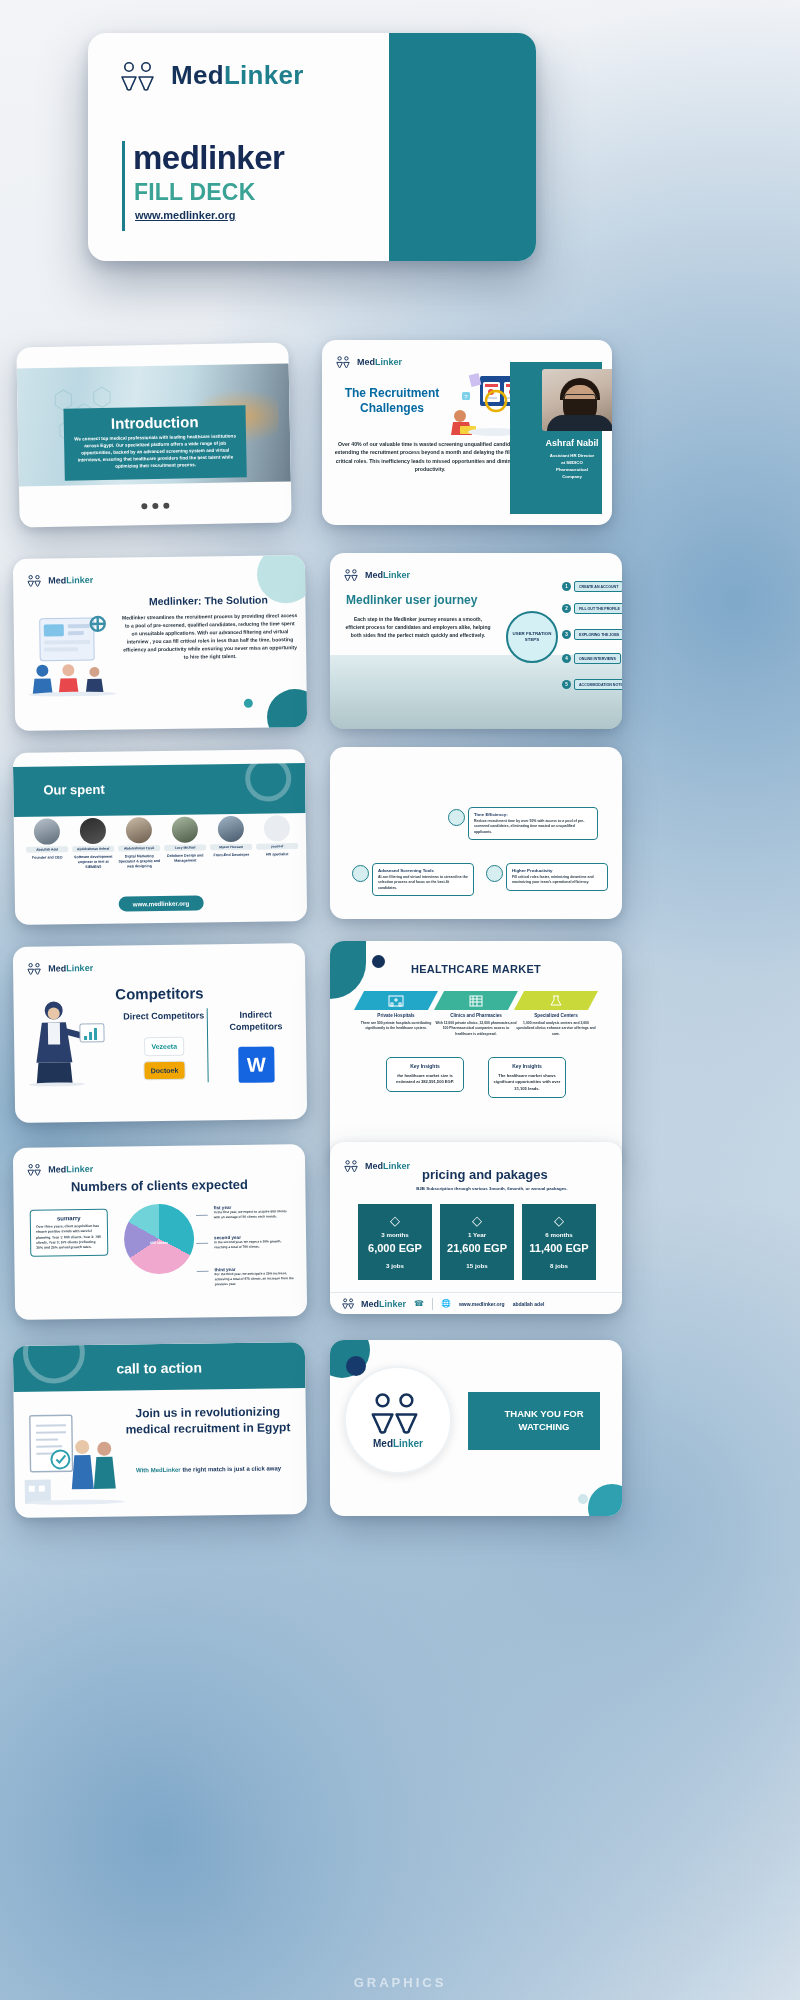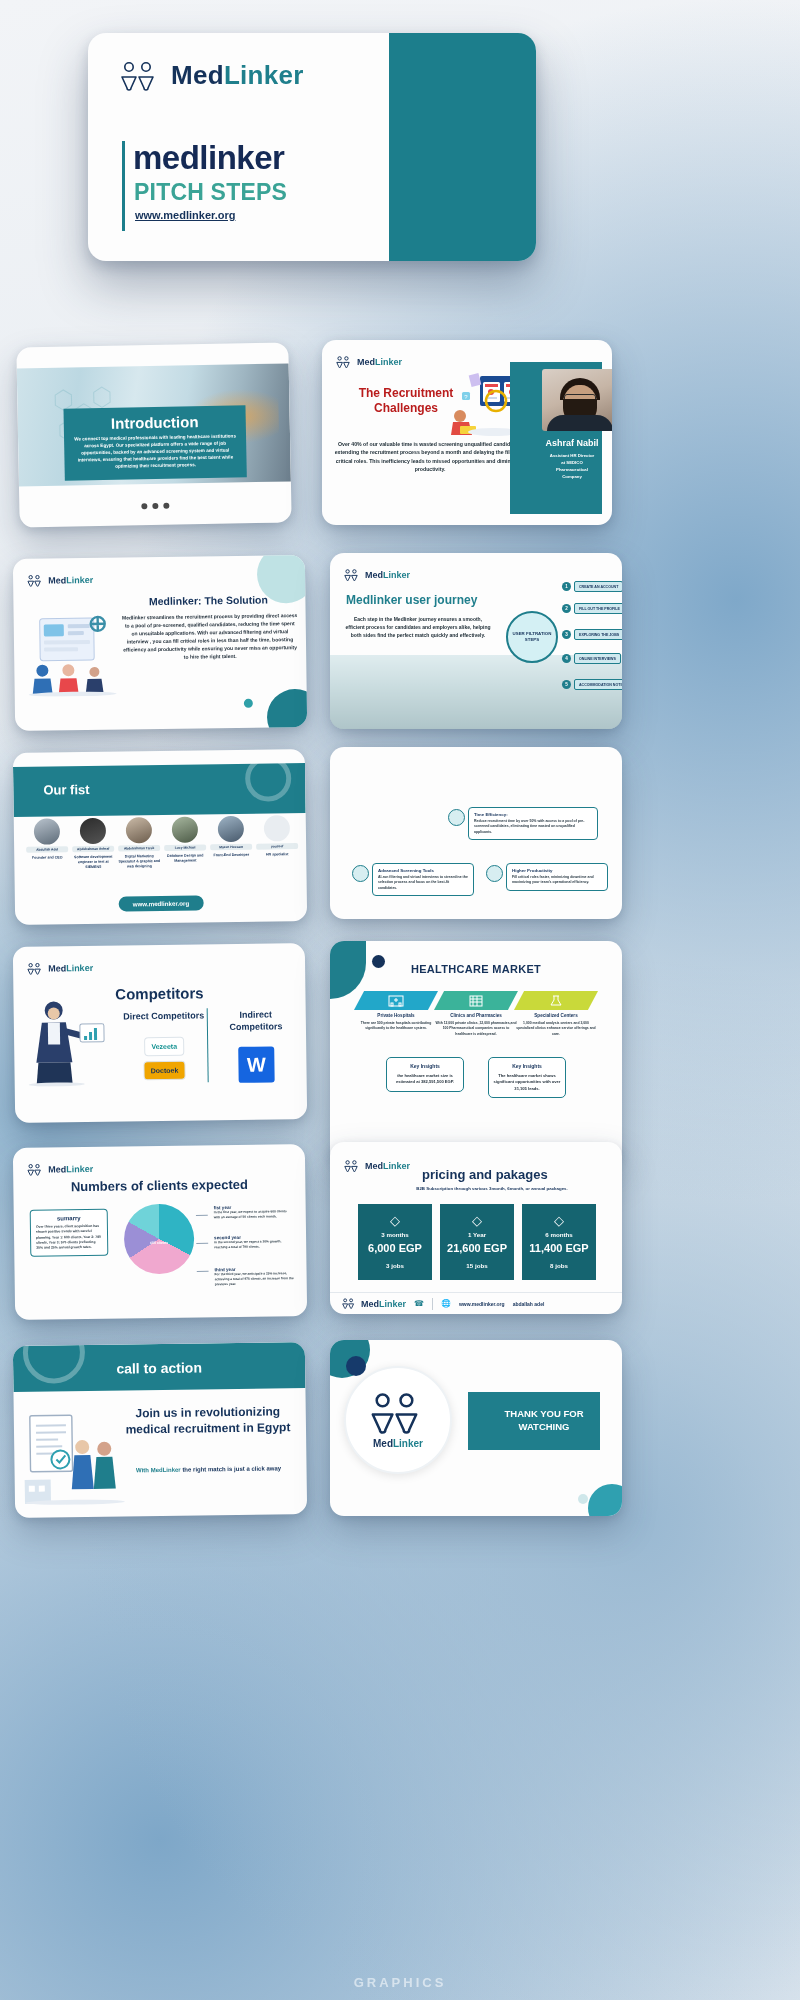--- a/index.html
+++ b/index.html
@@ -77,21 +77,21 @@
     position: absolute; left: 46px; top: 62px; width: 182px; padding: 7px 9px 9px;
     background: #1f7e8c; color: #fff; text-align: center;
   }
   #s-intro .introbox h3 { font-size: 15px; font-weight: 700; margin-bottom: 3px; }
   #s-intro .introbox p { font-size: 4.6px; line-height: 1.55; font-weight: 600; }
   #s-intro .dots { position: absolute; left: 50%; transform: translateX(-50%); bottom: 16px; display: flex; gap: 5px; }
   #s-intro .dots i { width: 6px; height: 6px; border-radius: 50%; background: #4a4a4a; display: block; }
 
   
   #s-chal { left: 322px; top: 340px; width: 290px; height: 185px; }
-  #s-chal .ttl { position:absolute; left:28px; top:46px; width:112px; text-align:center; font-size:12px; font-weight:700; color:#b91c1c; line-height:1.25;}
+  #s-chal .ttl { position:absolute; left:14px; top:46px; width:112px; text-align:center; font-size:12px; font-weight:700; color:#0369a1; line-height:1.25;}
   #s-chal .body { position:absolute; left:8px; top:100px; width:200px; text-align:center; font-size:5.2px; line-height:1.6; font-weight:700; color:#1b2a33;}
   #s-chal .illus { position:absolute; left:128px; top:30px; width:82px; height:66px; }
   #s-chal .profile { position:absolute; right:10px; top:22px; width:92px; height:152px; background:#1f7e8c; text-align:center; color:#fff;padding-left:32px;}
   #s-chal .profile .ph { width:76px; height:62px; margin:7px auto 0; border-radius:3px;
      background: linear-gradient(160deg,#d9cfc6 0%,#c6b5a6 45%,#8e7b6c 100%); position:relative; overflow:hidden;}
   #s-chal .profile .ph .face { position:absolute; left:50%; top:26%; transform:translateX(-50%); width:34px;height:40px;border-radius:46% 46% 44% 44%; background:#c79f7f;}
   #s-chal .profile .ph .hair { position:absolute; left:50%; top:14%; transform:translateX(-50%); width:40px;height:22px;border-radius:20px 20px 0 0; background:#20150f;}
   #s-chal .profile .ph .beard{ position:absolute; left:50%; top:48%; transform:translateX(-50%); width:34px;height:26px;border-radius:0 0 18px 18px; background:#241a12;}
   #s-chal .profile .ph .glass{ position:absolute; left:50%; top:40%; transform:translateX(-50%); width:32px;height:8px;border:1.4px solid #2b2b2b;border-radius:3px;}
   #s-chal .profile .ph .shirt{ position:absolute; left:50%; bottom:0; transform:translateX(-50%); width:66px;height:16px;border-radius:20px 20px 0 0; background:#1d2733;}
@@ -237,21 +237,21 @@
         <path d="M2 16h14a0 0 0 0 1 0 0l-5 11a2 2 0 0 1-4 0L2 16z" stroke-linejoin="round"></path>
         <path d="M19 16h14l-5 11a2 2 0 0 1-4 0L19 16z" stroke-linejoin="round"></path>
       </g>
         </svg>
     </span>
     <span class="bname"><span class="navy">Med</span><span class="teal">Linker</span></span>
   </div>
 
   <div class="accentbar"></div>
   <div class="bigword">medlinker</div>
-  <div class="pitch">PITCH STEPS</div>
+  <div class="pitch">FILL DECK</div>
   <div class="url">www.medlinker.org</div>
 
 </div>
 
 <div class="slide tilt" id="s-intro">
   <div class="photo">
     <svg class="hex" viewBox="0 0 100 100">
       <g fill="none" stroke="#7fb9c4" stroke-width="1" opacity=".75">
         <polygon points="10,20 18,15 26,20 26,30 18,35 10,30"></polygon>
         <polygon points="30,34 38,29 46,34 46,44 38,49 30,44"></polygon>
@@ -394,21 +394,21 @@
     <span class="lbl">ONLINE INTERVIEWS</span>
   </div>
   <div class="step" style="left:232px;top:126px">
     <span class="num">5</span>
     <span class="lbl">ACCOMMODATION NOTIFICATION</span>
   </div>
 </div>
 
 <div class="slide tilt2" id="s-team">
   <div class="band">
-    <h3>Our fist</h3>
+    <h3>Our spent</h3>
     <div class="carc"></div>
   </div>
   <div style="position:absolute;left:12px;top:66px;width:272px;display:flex;gap:4px">
     <div class="mem">
       <div class="av" style="background:linear-gradient(160deg,#b9c3cd,#5d6b78)"></div>
       <div class="nm">Abdullah Adel</div>
       <div class="rl">Founder and CEO</div>
     </div>
     <div class="mem">
       <div class="av" style="background:linear-gradient(160deg,#2b2b2b,#555)"></div>

